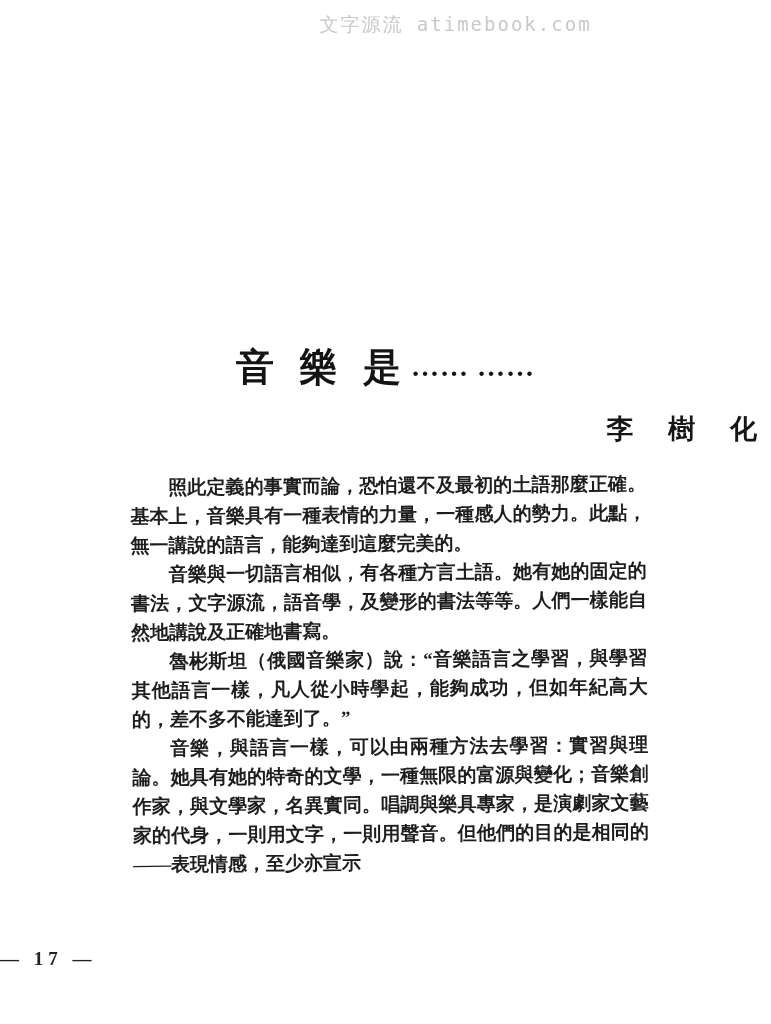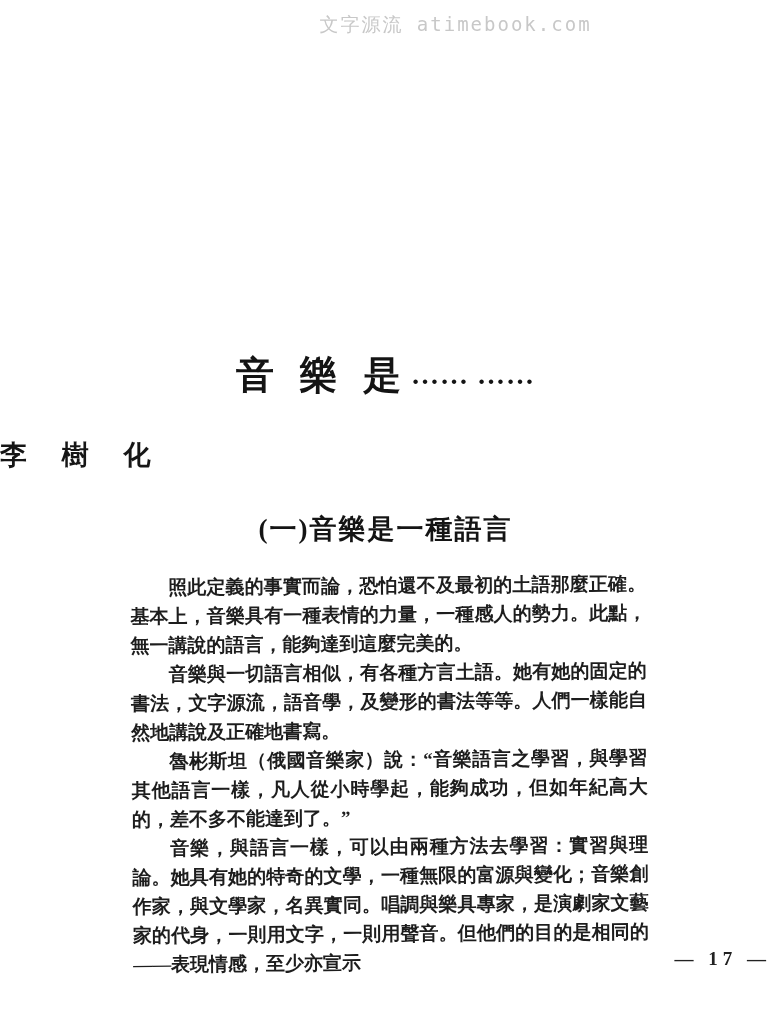--- a/index.html
+++ b/index.html
@@ -28,39 +28,39 @@
     color: #c8c8c8;
     white-space: nowrap;
   }
   .content {
     position: absolute;
     top: 0;
     left: 0;
     width: 100%;
   }
   .title {
-    margin: 8px;
+    margin: 0;
     padding-top: 342px;
     text-align: center;
     font-size: 38px;
     font-weight: bold;
     letter-spacing: 8px;
     color: #141414;
     white-space: nowrap;
   }
   .title .ellipsis {
     font-size: 28px;
     font-weight: bold;
     letter-spacing: 1px;
     vertical-align: 4px;
     margin-left: 2px;
   }
   .author {
-    margin-top: 36px;
-    text-align: left;
+    margin-top: 18px;
+    text-align: right;
     font-size: 27px;
     font-weight: bold;
     letter-spacing: 14px;
     color: #161616;
     white-space: nowrap;
   }
   .section-heading {
     margin: 38px 0 0 0;
     text-align: center;
     font-size: 27px;
@@ -82,21 +82,21 @@
   }
   .body-text p {
     margin: 0;
     text-indent: 2em;
   }
   .page-number {
     position: absolute;
     bottom: 54px;
     left: 0;
     width: 100%;
-    text-align: right;
+    text-align: left;
     font-size: 19px;
     font-weight: 600;
     letter-spacing: 5px;
     color: #222222;
   }
 </style>
 </head>
 <body>
 
 <div class="page">
@@ -104,21 +104,20 @@
   <div class="watermark">
     <span>文字源流 atimebook.com</span>
   </div>
 
   <div class="content">
 
     <h1 class="title"><span>音 樂 是</span><span class="ellipsis">…… ……</span></h1>
 
     <div class="author">李 樹 化</div>
 
-    <h2 class="section-heading">(一)音樂是一種語言</h2>
 
     <div class="body-text">
       <p>照此定義的事實而論，恐怕還不及最初的土語那麼正確。基本上，音樂具有一種表情的力量，一種感人的勢力。此點，無一講說的語言，能夠達到這麼完美的。</p>
       <p>音樂與一切語言相似，有各種方言土語。她有她的固定的書法，文字源流，語音學，及變形的書法等等。人們一樣能自然地講說及正確地書寫。</p>
       <p>魯彬斯坦（俄國音樂家）說：“音樂語言之學習，與學習其他語言一樣，凡人從小時學起，能夠成功，但如年紀高大的，差不多不能達到了。”</p>
       <p>音樂，與語言一樣，可以由兩種方法去學習：實習與理論。她具有她的特奇的文學，一種無限的富源與變化；音樂創作家，與文學家，名異實同。唱調與樂具專家，是演劇家文藝家的代身，一則用文字，一則用聲音。但他們的目的是相同的——表現情感，至少亦宣示</p>
     </div>
 
   </div>
 

